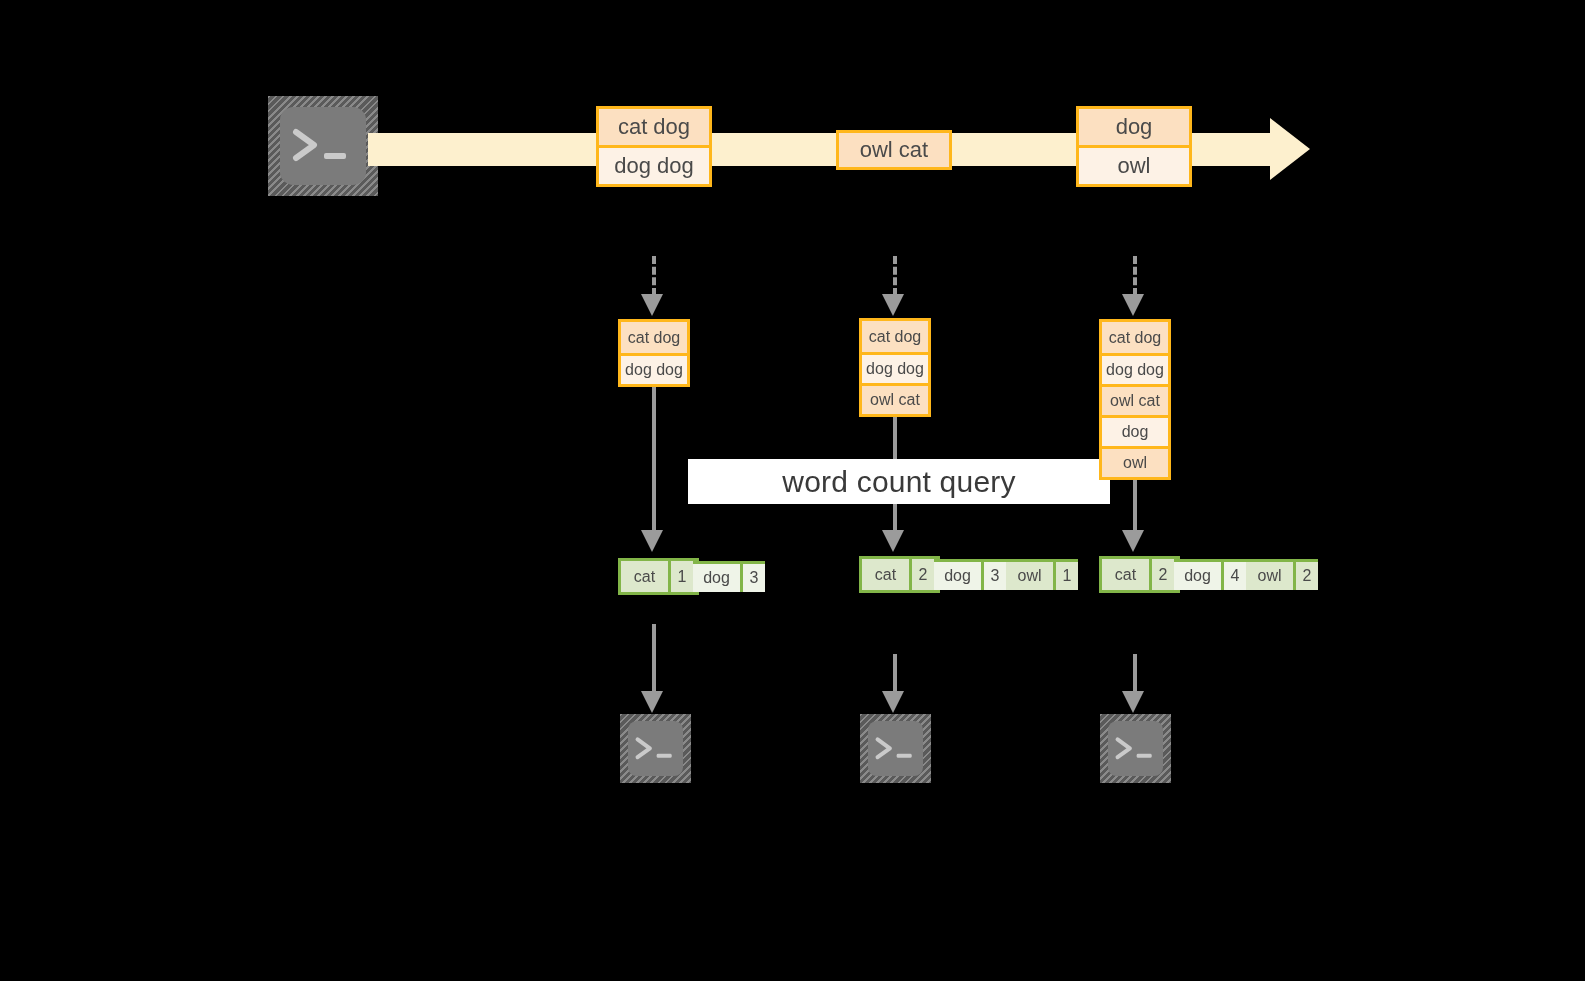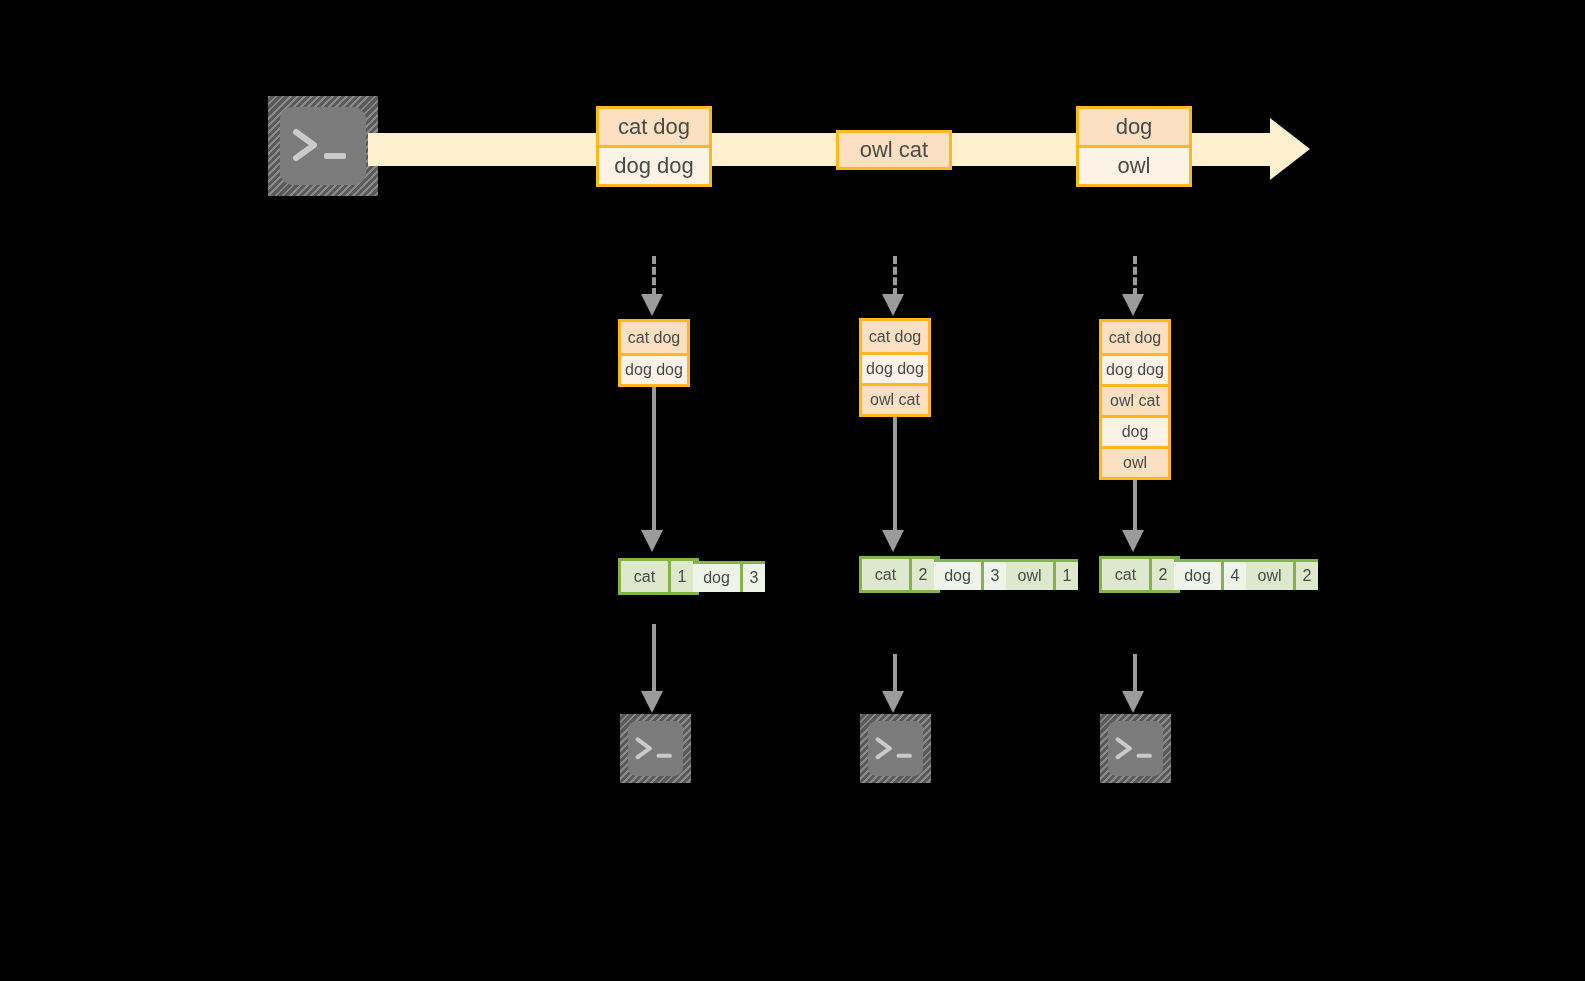--- a/index.html
+++ b/index.html
@@ -295,14 +295,17 @@
   <div class="conn-head" style="left:1122px; top:691px;"></div>
 
   <div class="term-icon" style="left:1100px; top:714px; width:71px; height:69px;">
     <div class="inner" style="left:8px; top:7px; right:8px; bottom:7px;"></div>
     <svg width="48" height="30" viewBox="0 0 70 44">
       <path d="M8 8 L26 21 L8 34" fill="none" stroke="#d8d8d8" stroke-width="6" stroke-linecap="round" stroke-linejoin="round" opacity="0.85"></path>
       <rect x="36" y="29" width="22" height="6" rx="2" fill="#d8d8d8" opacity="0.85"></rect>
     </svg>
   </div>
 
+  <div class="query-band" style="left:688px; top:459px; width:422px; height:45px;">
+    <span>word count query</span>
+  </div>
 
 </div>
 
 </body></html>

